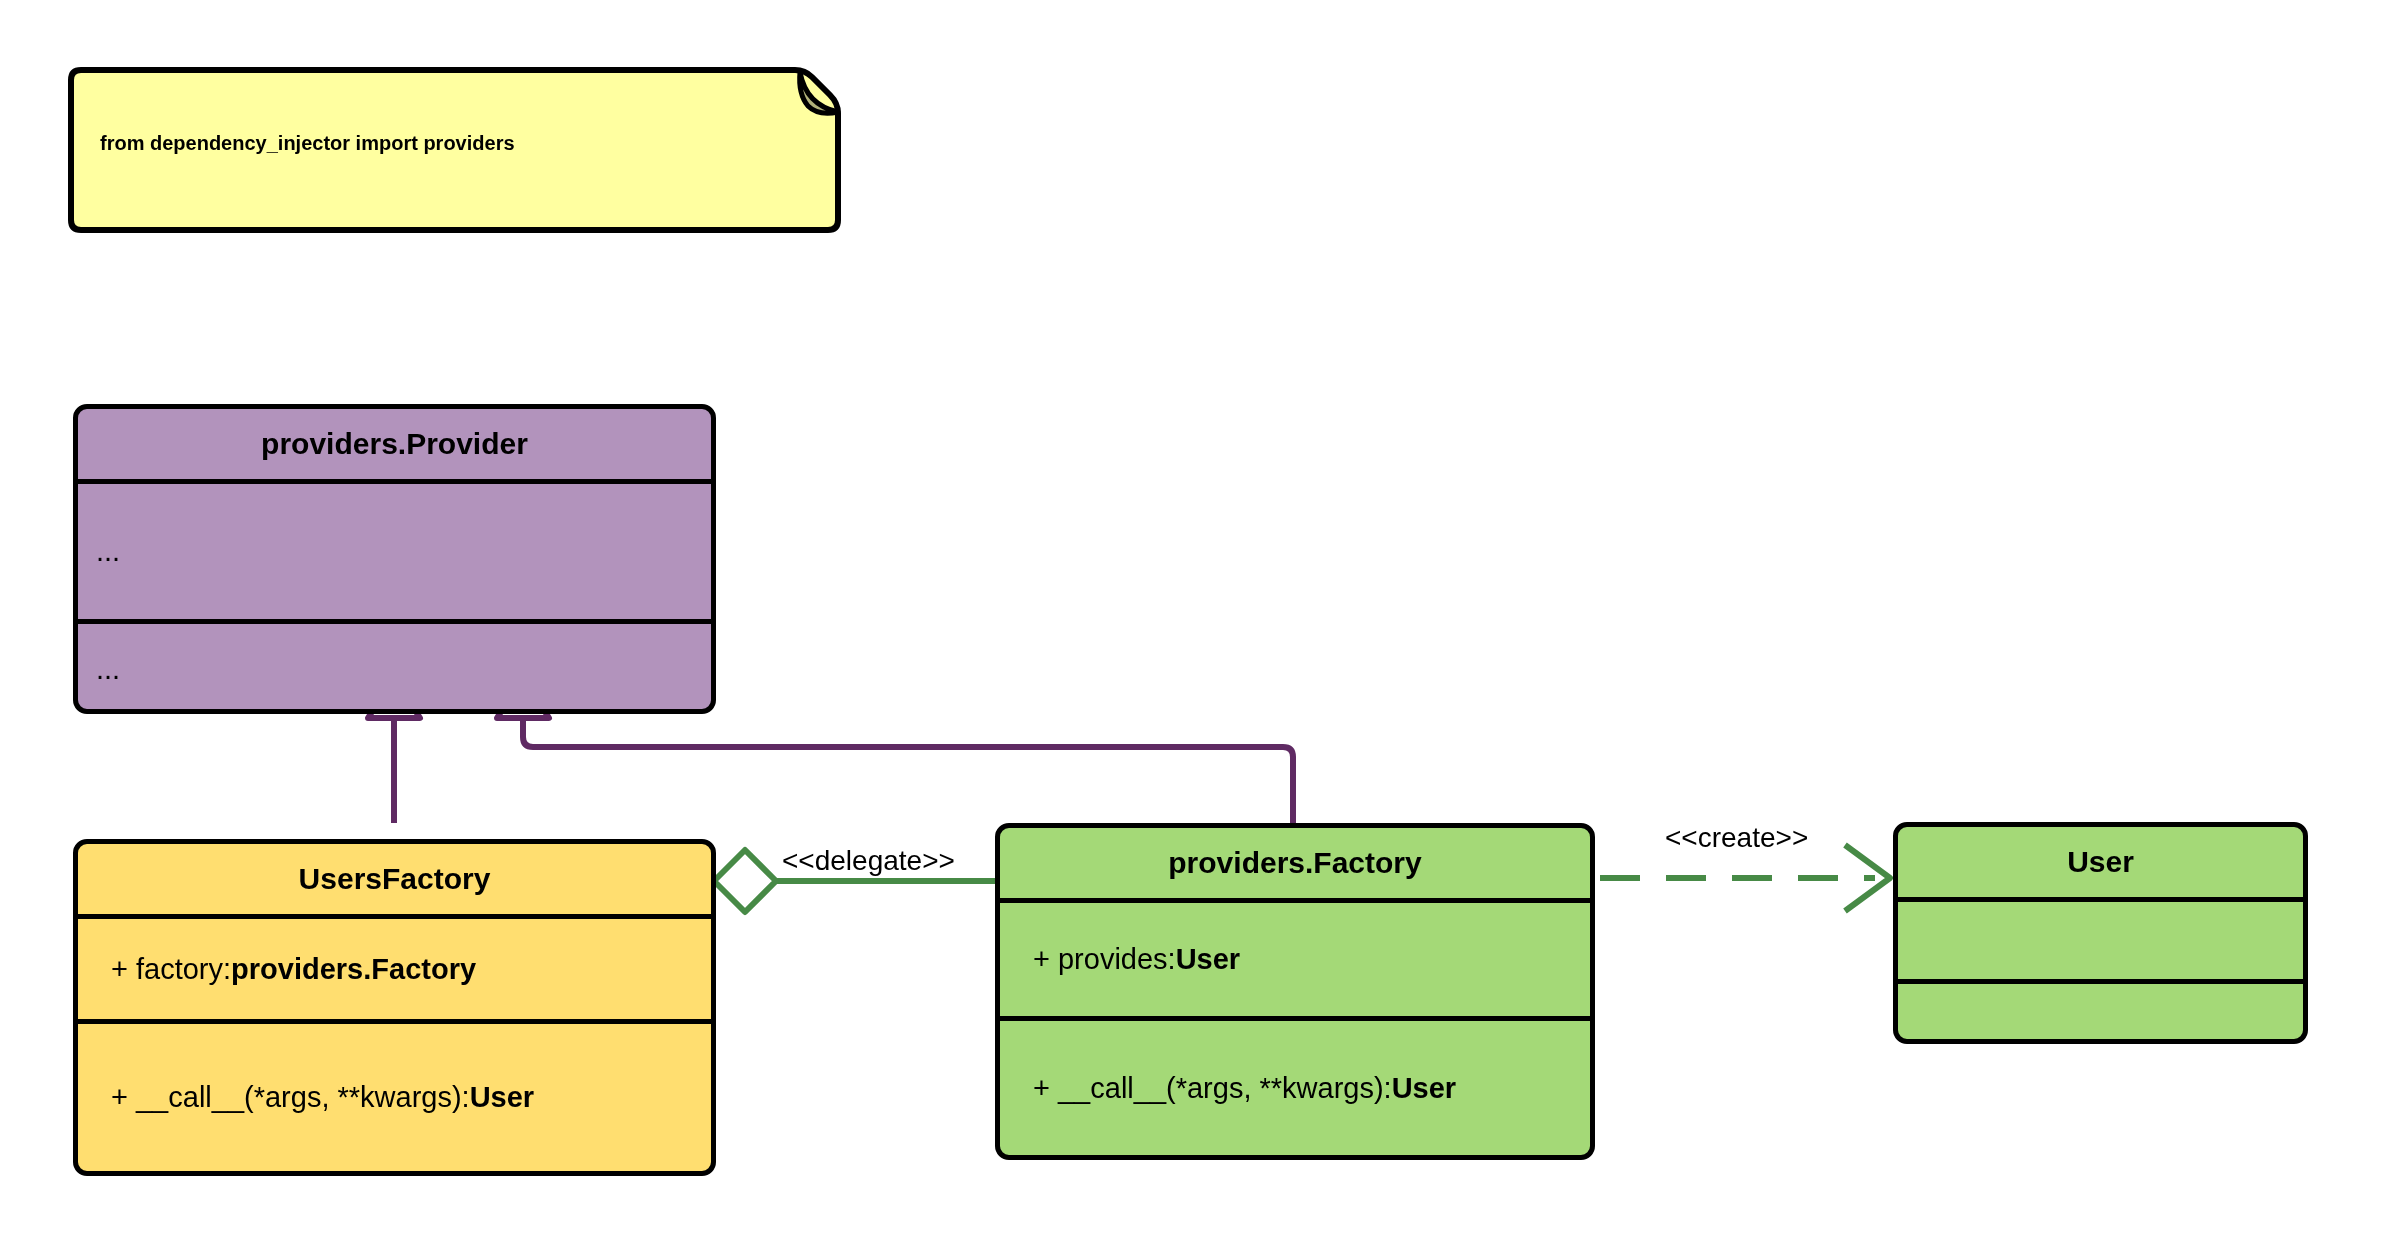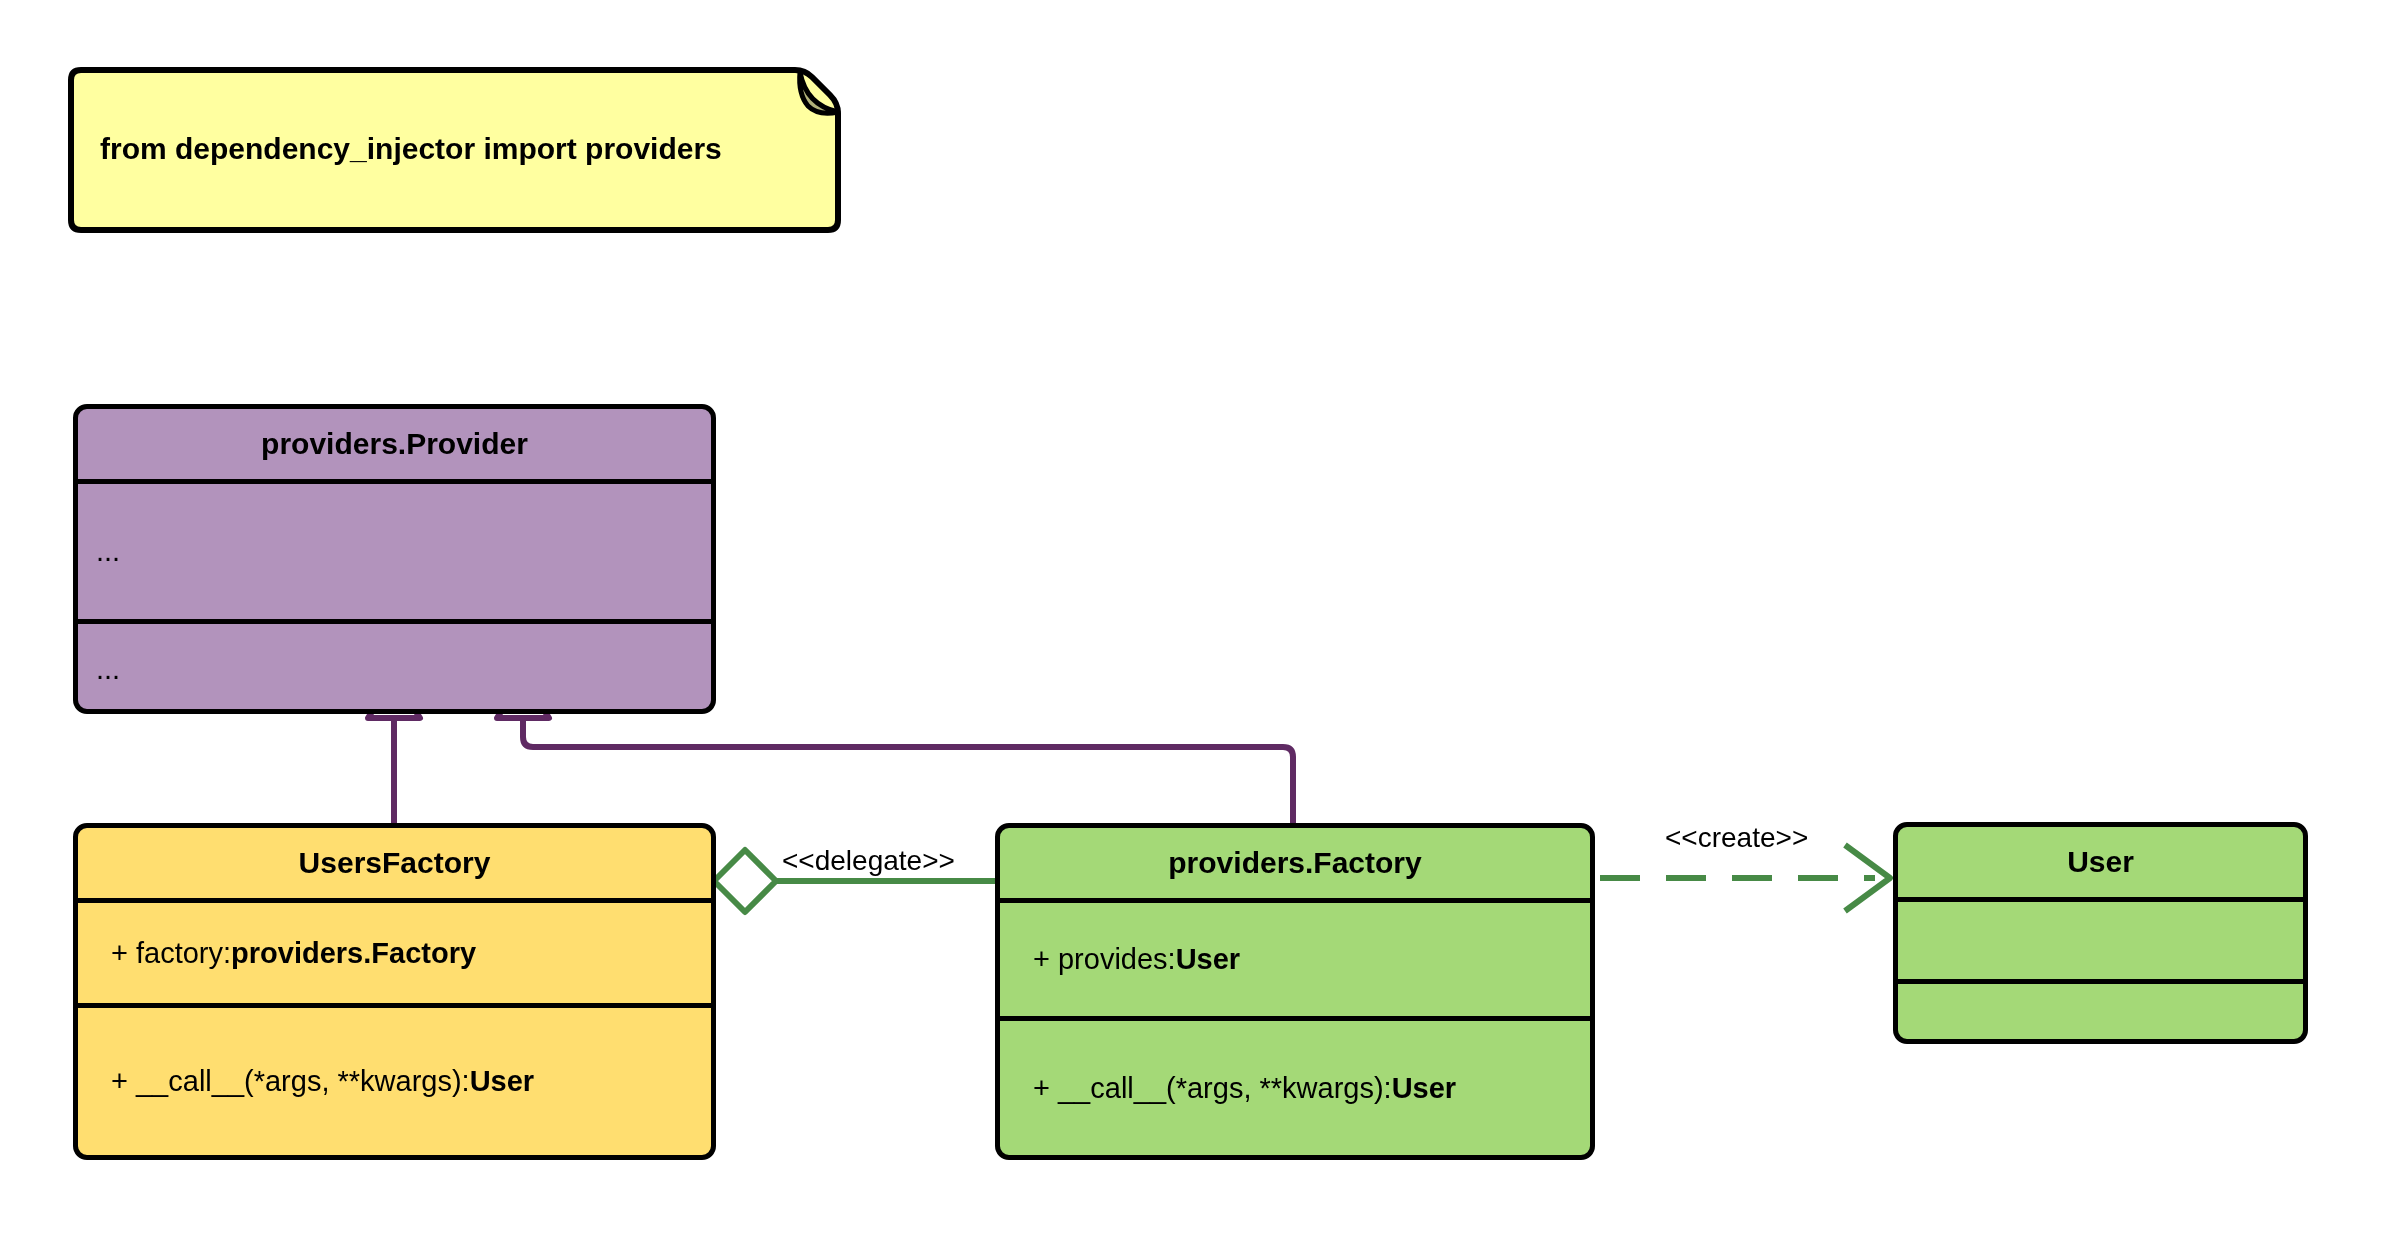--- a/index.html
+++ b/index.html
@@ -21,21 +21,21 @@
     top: 0;
     width: 2381px;
     height: 1238px;
     pointer-events: none;
   }
   svg.layer * { pointer-events: auto; }
 
   
   .note-text {
     position: absolute;
-    font-size: 30px;
+    font-size: 20px;
     font-weight: bold;
     color: #000000;
     white-space: nowrap;
   }
 
   
   .cls {
     position: absolute;
     box-sizing: border-box;
     border: 5px solid #000000;
@@ -68,21 +68,21 @@
   .cls .dots {
     font-size: 29px;
     color: #000000;
     display: flex;
     align-items: center;
     padding-left: 18px;
   }
 
   
   .fill-purple { background: #b293bc; margin-top: 34px; }
-  .fill-yellow { background: #ffde70; }
+  .fill-yellow { background: #ffde70; margin-top: 16px; }
   .fill-green  { background: #a4d977; }
 
   
   .edge-label {
     position: absolute;
     font-size: 28px;
     color: #000000;
     white-space: nowrap;
   }
 </style>

